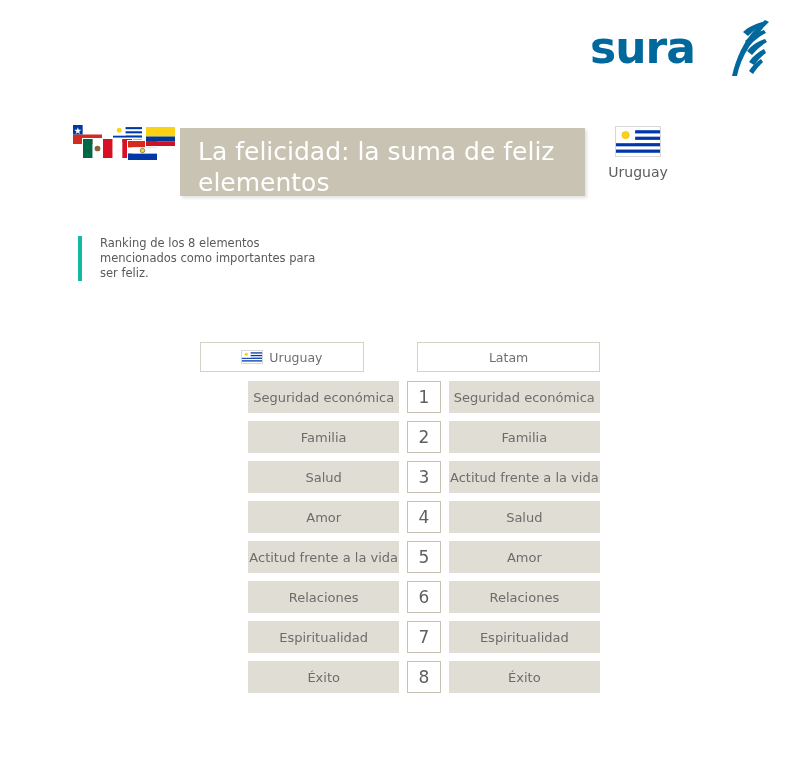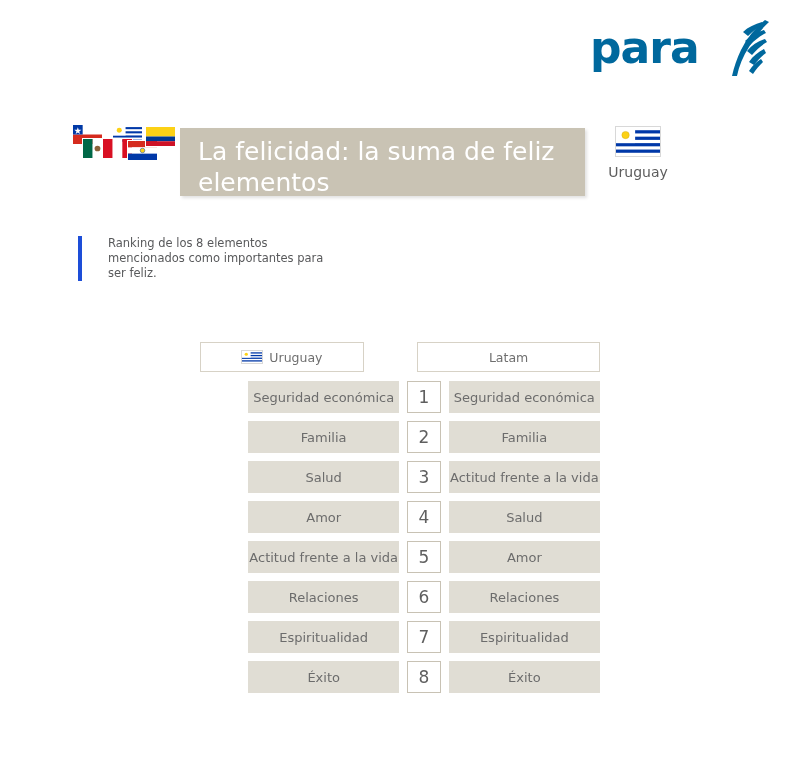--- a/index.html
+++ b/index.html
@@ -98,22 +98,22 @@
     font-size: 14px;
     color: #5d5d5d;
   }
 
   
   .note {
     position: absolute;
     left: 78px;
     top: 236px;
     width: 230px;
-    padding-left: 26px;
-    border-left: 4px solid #1d4ed8;
+    padding-left: 18px;
+    border-left: 4px solid #14b8a6;
     font-size: 11.5px;
     line-height: 15px;
     color: #58595b;
   }
 
   
   .ranking {
     position: absolute;
     left: 200px;
     top: 342px;
@@ -181,21 +181,21 @@
     justify-content: center;
     font-size: 17px;
     color: #5f5f5f;
     box-sizing: border-box;
   }
 </style>
 </head>
 <body>
 
 <div class="logo">
-  <div class="logo-text">para</div>
+  <div class="logo-text">sura</div>
   <div class="logo-mark">
     <svg width="56" height="62" viewBox="0 0 56 62">
       <g fill="#00689d">
         <path d="M50,2 C40,10 32,20 26,32 C22,40 19,49 17,58 L22,58 C24,48 28,38 34,29 C40,20 46,11 54,4 Z"></path>
         <path d="M47,4 C40,6 33,9 28,14 L33,18 C38,13 43,9 49,6 Z"></path>
         <path d="M49,12 C42,14 35,18 30,23 L35,27 C40,22 45,18 51,15 Z"></path>
         <path d="M50,21 C43,23 37,27 32,33 L37,37 C42,31 47,27 52,24 Z"></path>
         <path d="M49,31 C43,34 38,38 34,44 L39,47 C43,42 47,38 51,35 Z"></path>
         <path d="M46,41 C41,44 37,48 34,53 L38,56 C41,51 45,47 48,44 Z"></path>
       </g>

